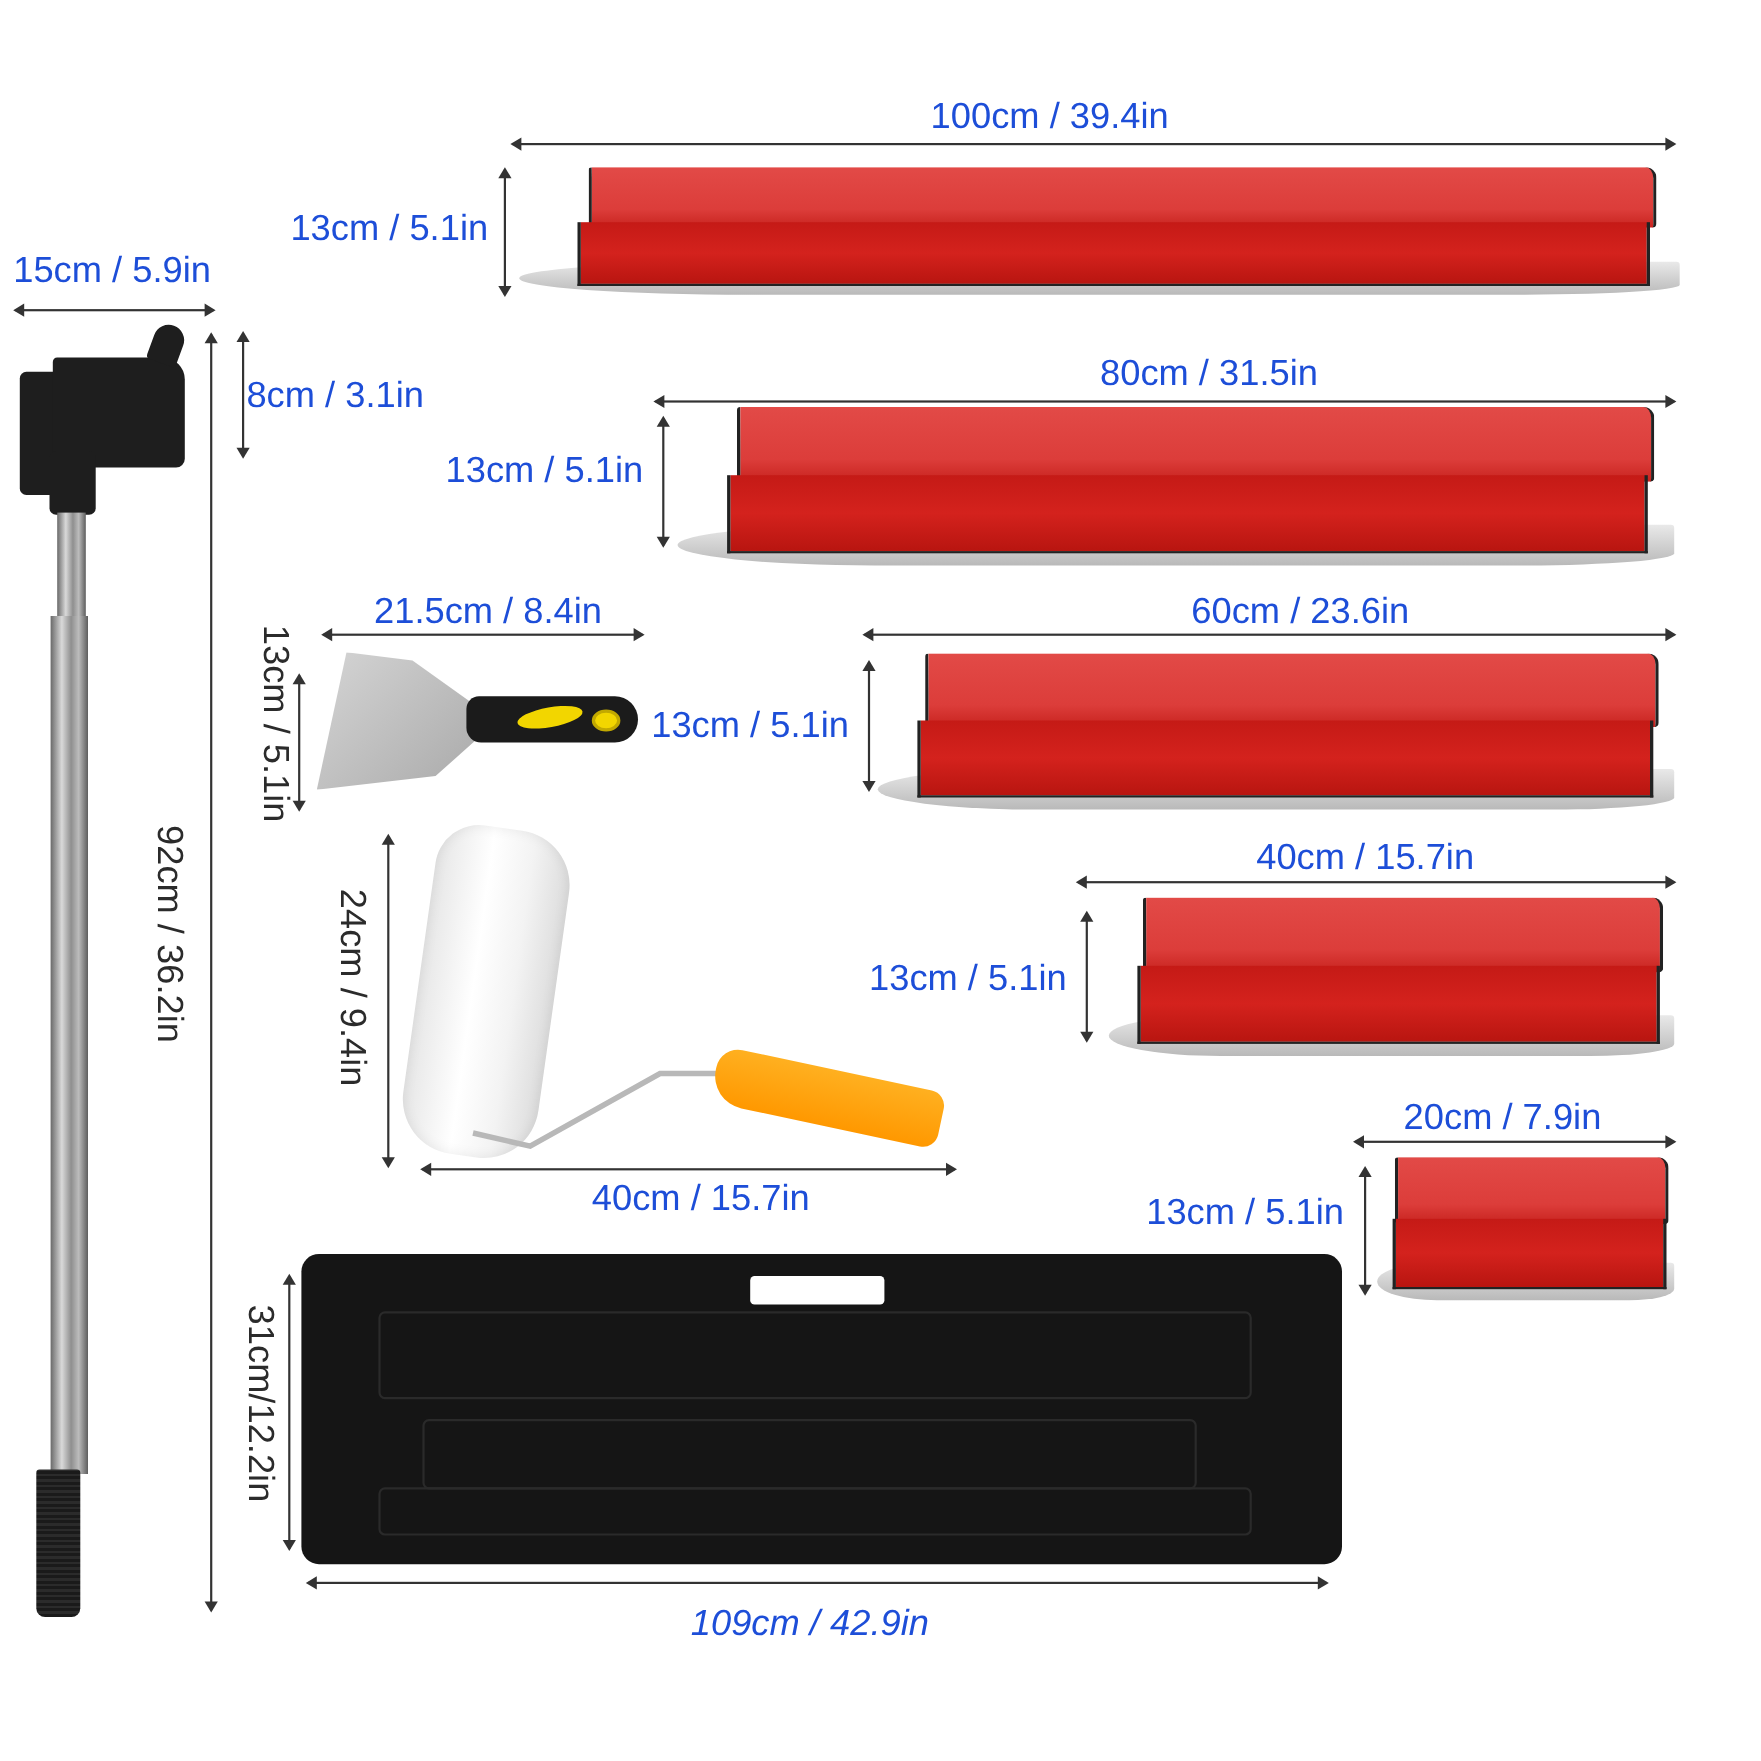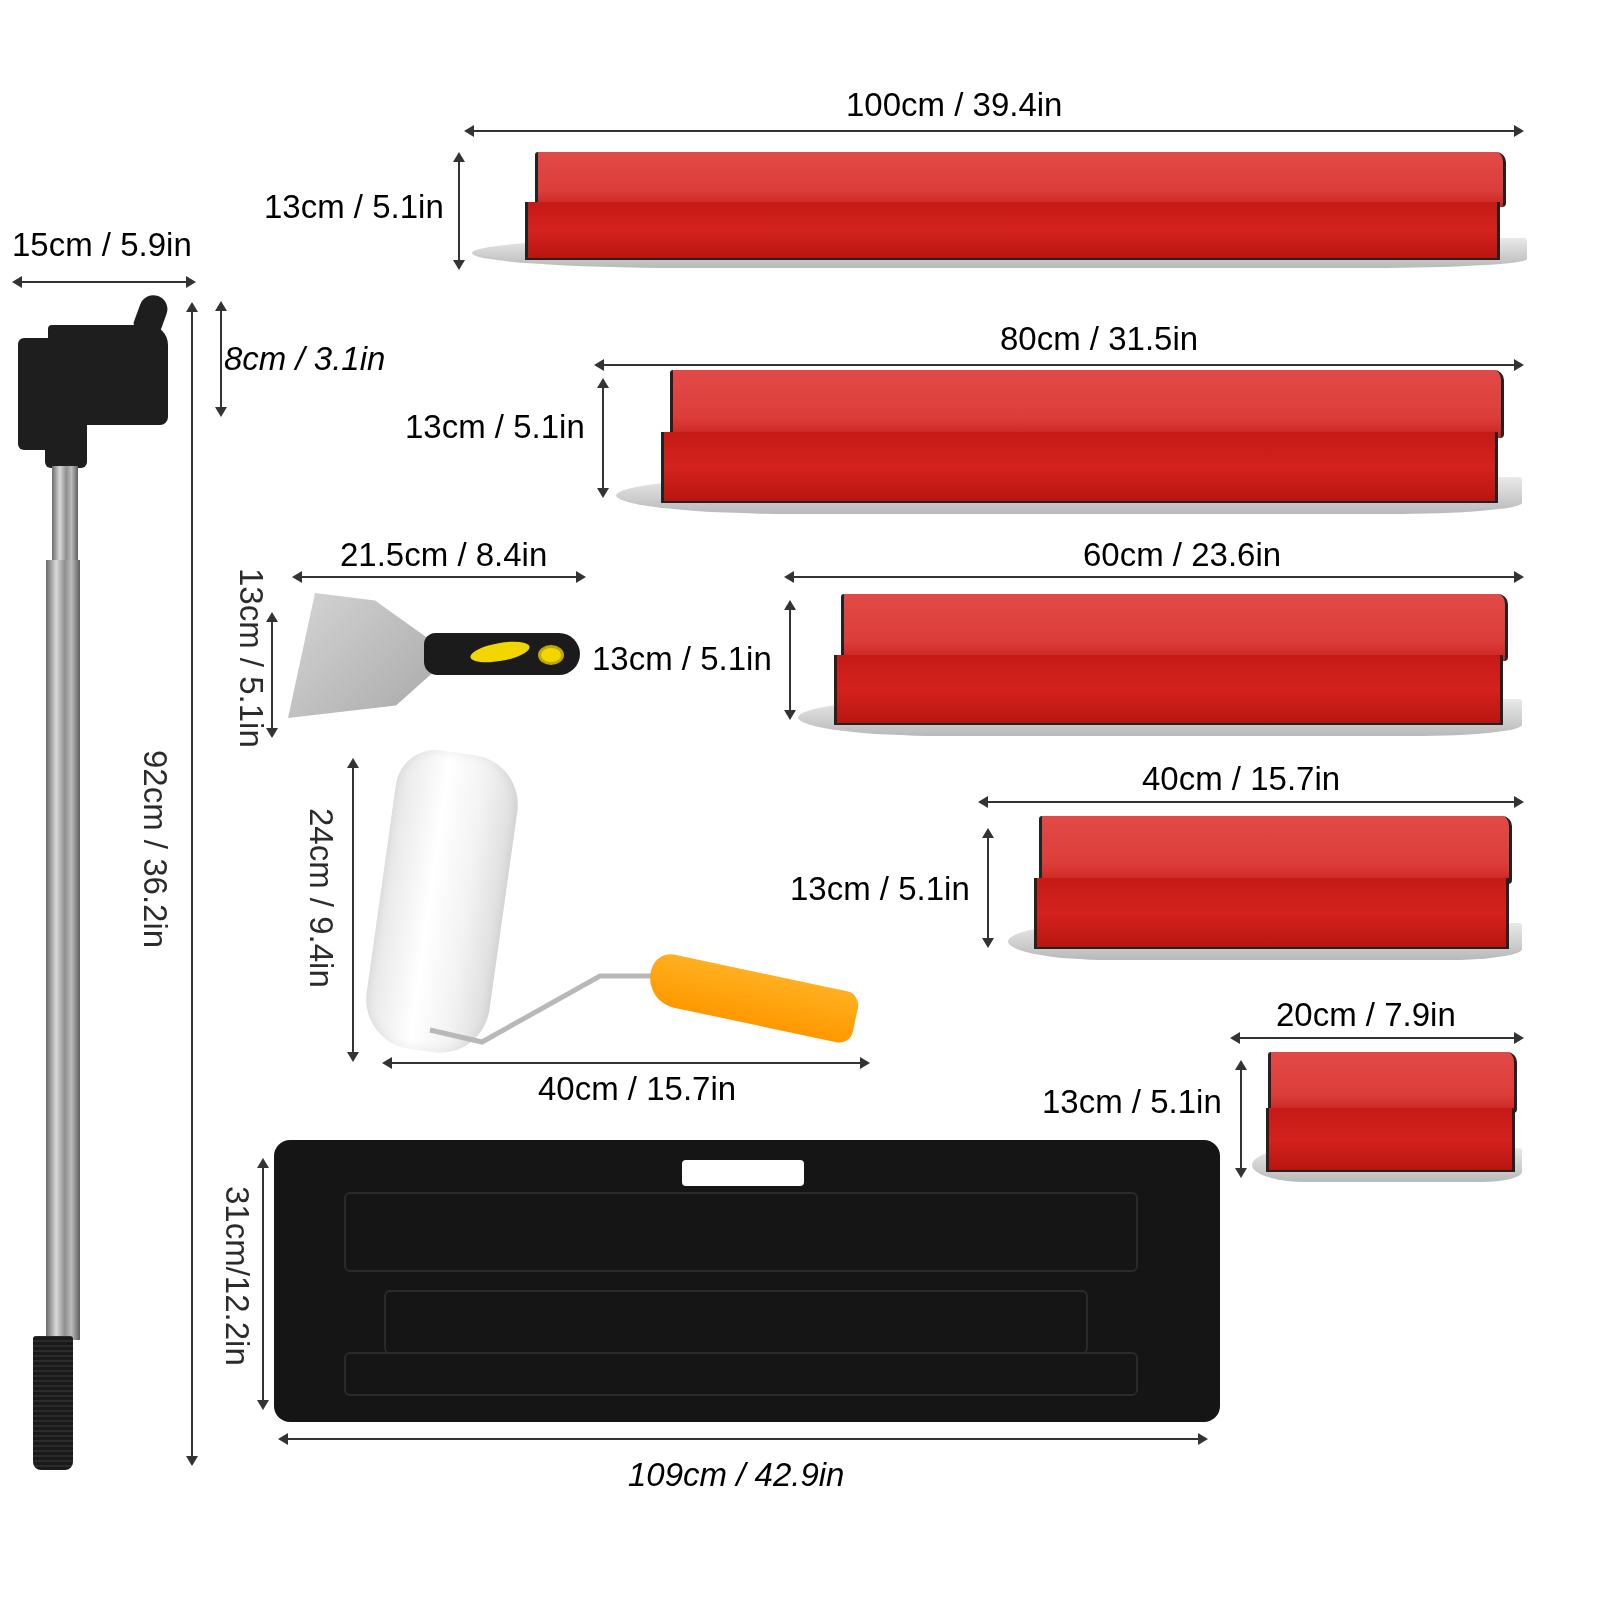--- a/index.html
+++ b/index.html
@@ -1,18 +1,18 @@
 <!DOCTYPE html>
 <html><head>
 <meta charset="utf-8">
 <style>
   html, body { margin:0; padding:0; background:#ffffff; }
   body { width:1601px; height:1601px; position:relative; overflow:hidden; font-family:"Liberation Sans", "DejaVu Sans", sans-serif; color:#2b2b2b; }
   .abs { position:absolute; }
-  .lbl { position:absolute; font-size:33px; color:#000000; white-space:nowrap; line-height:1; }
+  .lbl { position:absolute; font-size:33px; color:#1d4ed8; white-space:nowrap; line-height:1; }
   .vlbl { position:absolute; font-size:33px; color:#2b2b2b; white-space:nowrap; line-height:1; transform-origin:left top; transform:rotate(90deg); }
   
   .hdim { position:absolute; height:2px; background:#333; }
   .hdim::before, .hdim::after { content:""; position:absolute; top:-5px; border-top:6px solid transparent; border-bottom:6px solid transparent; }
   .hdim::before { left:-2px; border-right:10px solid #333; }
   .hdim::after { right:-2px; border-left:10px solid #333; }
   .vdim { position:absolute; width:2px; background:#333; }
   .vdim::before, .vdim::after { content:""; position:absolute; left:-5px; border-left:6px solid transparent; border-right:6px solid transparent; }
   .vdim::before { top:-2px; border-bottom:10px solid #333; }
   .vdim::after { bottom:-2px; border-top:10px solid #333; }
@@ -43,21 +43,21 @@
   .case .handle-slot { position:absolute; left:408px; top:20px; width:122px; height:26px; background:#fff; border-radius:4px; }
   .case .emb { position:absolute; border:2px solid #2a2a2a; }
 </style>
 </head>
 <body>
 
 <div>
   <div class="lbl" style="left:12px;top:228px;">15cm / 5.9in</div>
   <div class="hdim" style="left:14px;top:281px;width:180px;"></div>
 
-  <div class="lbl" style="left:224px;top:342px;font-style:italic;">8cm / 3.1in</div>
+  <div class="lbl" style="left:224px;top:342px;">8cm / 3.1in</div>
   <div class="vdim" style="left:220px;top:303px;height:112px;"></div>
 
   <div class="vdim" style="left:191px;top:304px;height:1160px;"></div>
   <div class="vlbl" style="left:172px;top:750px;">92cm / 36.2in</div>
 
   <div class="head" style="left:18px;top:338px;width:60px;height:112px;"></div>
   <div class="head" style="left:48px;top:325px;width:120px;height:100px;border-radius:4px 20px 8px 4px;"></div>
   <div class="head" style="left:138px;top:295px;width:28px;height:36px;border-radius:16px 16px 4px 4px;transform:rotate(20deg);"></div>
   <div class="head" style="left:45px;top:410px;width:42px;height:58px;"></div>
 

